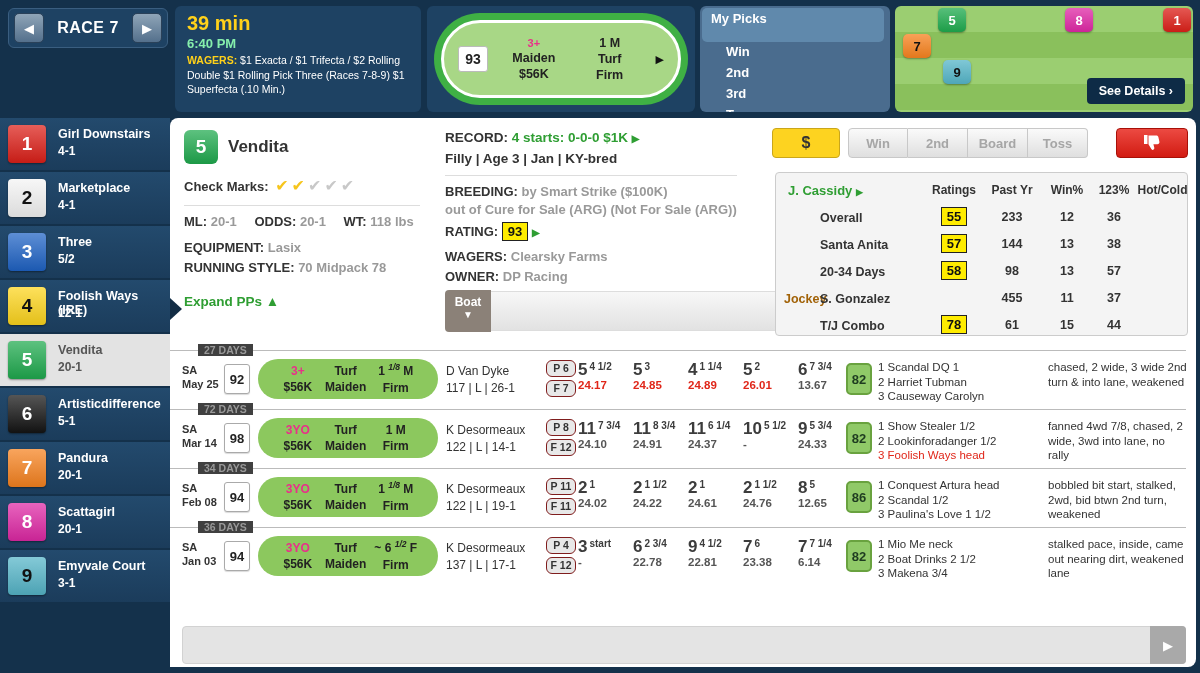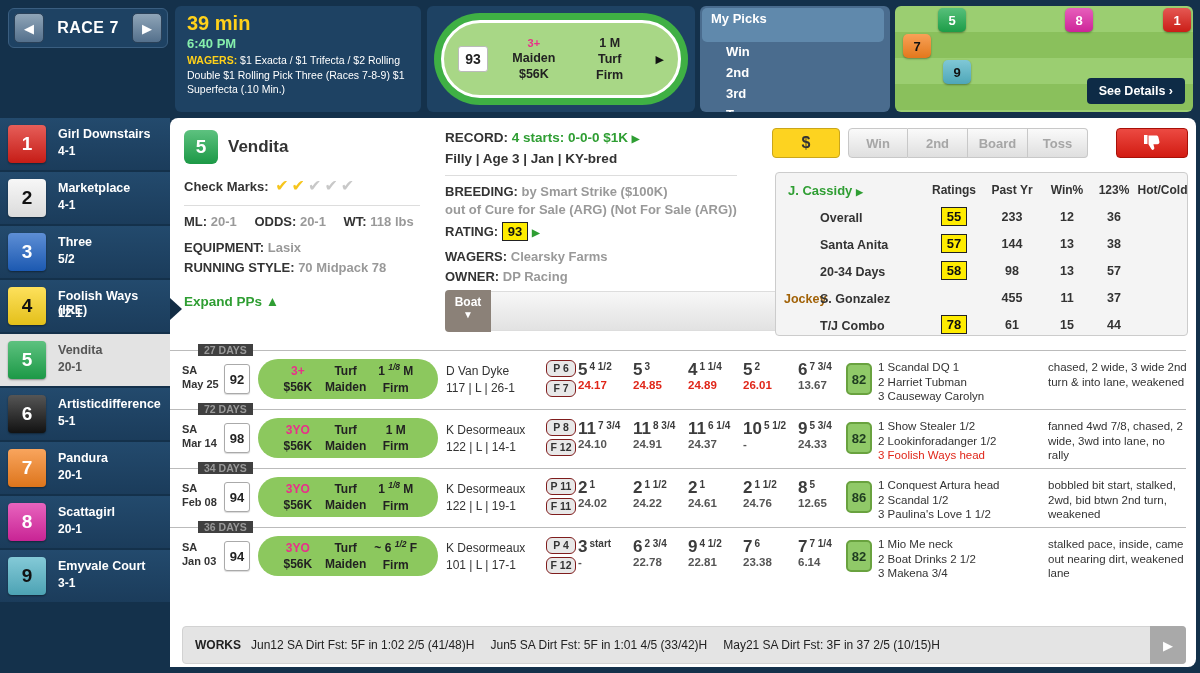--- a/index.html
+++ b/index.html
@@ -604,21 +604,21 @@
               <div>Turf</div>
               <div>Maiden</div>
             </div>
             <div class="pc">
               <div>~ 6 <sup>1/2</sup> F</div>
               <div>Firm</div>
             </div>
           </div>
           <div class="ppc jock">
             <div>K Desormeaux</div>
-            <div>101 | L | 17-1</div>
+            <div>137 | L | 17-1</div>
           </div>
           <div class="ppc pf">
             <div class="pfbox">P 4</div>
             <div class="pfbox">F 12</div>
           </div>
           <div class="ppc fcols">
             <div class="fcol">
               <div><span class="fpos">3</span><span class="flen">start</span></div>
               <div class="ftime">-</div>
             </div>
@@ -644,18 +644,15 @@
             <div>1 Mio Me neck</div>
             <div>2 Boat Drinks 2 1/2</div>
             <div>3 Makena 3/4</div>
           </div>
           <div class="ppc comment">stalked pace, inside, came out nearing dirt, weakened lane</div>
         </div>
       </div>
     </div>
 
   <div class="abs works">
-    <div class="works-text">
-      <b>WORKS</b><span><span>Jun12 SA Dirt Fst: 5F in 1:02 2/5 (41/48)H</span><span>Jun5 SA Dirt Fst: 5F in 1:01 4/5 (33/42)H</span><span>May21 SA Dirt Fst: 3F in 37 2/5 (10/15)H</span></span>
-    </div>
     <button class="works-arrow">▶</button>
   </div>
 </div>
 
 </body></html>

